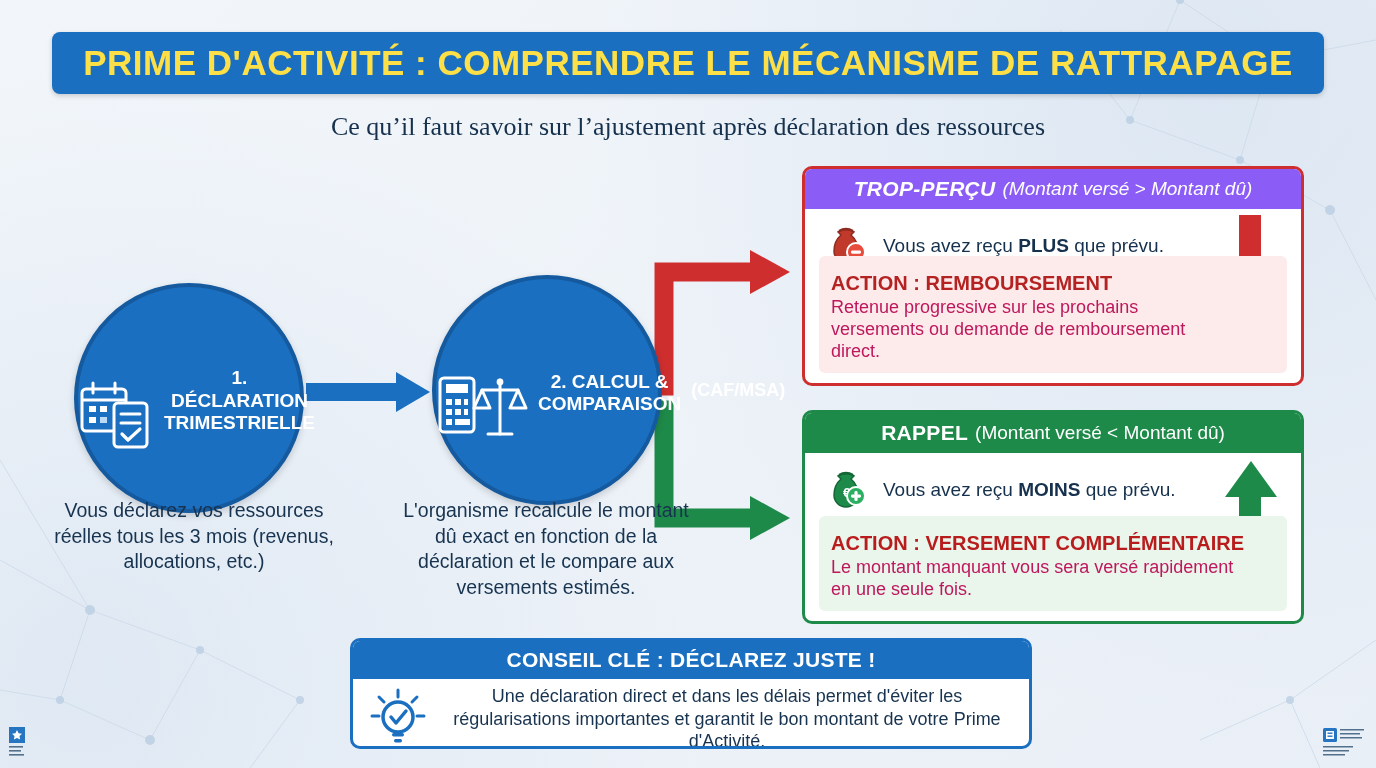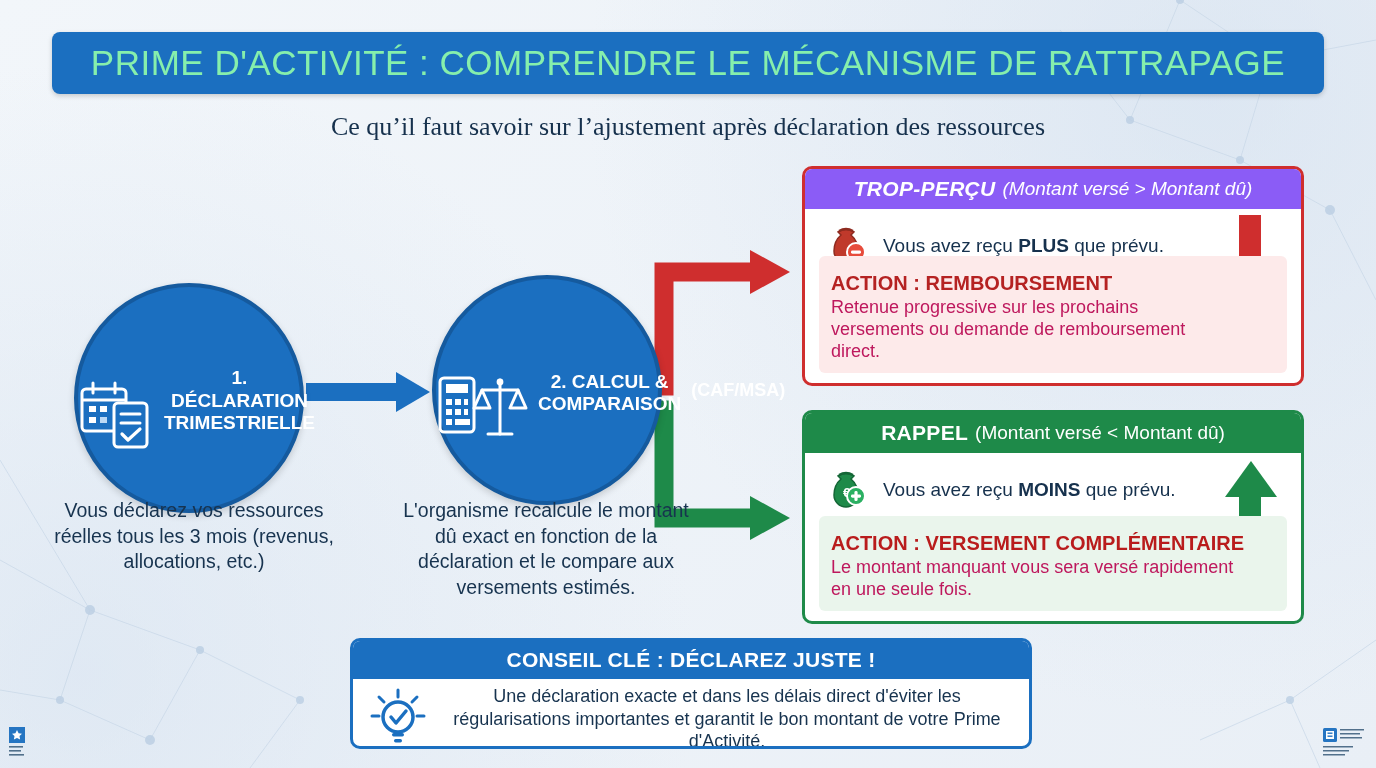--- a/index.html
+++ b/index.html
@@ -35,23 +35,23 @@
     width: 1272px;
     height: 62px;
     background: #1b6fc0;
     border-radius: 8px;
     box-shadow: 0 2px 5px rgba(0,0,0,0.18);
     display: flex;
     align-items: center;
     justify-content: center;
   }
   .title-bar .txt {
-    color: #86efac;
+    color: #fde047;
     font-size: 35px;
-    font-weight: normal;
+    font-weight: bold;
     letter-spacing: 0.5px;
     white-space: nowrap;
   }
   .subtitle {
     position: absolute;
     top: 112px;
     left: 0;
     width: 1376px;
     text-align: center;
     font-size: 26px;
@@ -424,21 +424,21 @@
             <line x1="50" y1="9" x2="45" y2="14"></line>
             <line x1="5" y1="28" x2="12" y2="28"></line>
             <line x1="57" y1="28" x2="50" y2="28"></line>
           </g>
           <circle cx="31" cy="29" r="15" fill="none" stroke="#1b6fc0" stroke-width="3.5"></circle>
           <polyline points="24,29 29,35 39,23" fill="none" stroke="#1b6fc0" stroke-width="3.5" stroke-linecap="round" stroke-linejoin="round"></polyline>
           <rect x="25" y="45" width="12" height="3.4" rx="1.7" fill="#1b6fc0"></rect>
           <rect x="27" y="51" width="8" height="3.4" rx="1.7" fill="#1b6fc0"></rect>
         </svg>
       </span>
-      <span class="tip-text">Une déclaration exacte et dans les délais direct d'éviter les régularisations importantes et garantit le bon montant de votre Prime d'Activité.</span>
+      <span class="tip-text">Une déclaration direct et dans les délais permet d'éviter les régularisations importantes et garantit le bon montant de votre Prime d'Activité.</span>
     </div>
   </div>
 
   <svg class="corner-logo" id="logo-left" viewBox="0 0 36 34">
     <rect x="1" y="1" width="16" height="16" fill="#1b6fc0"></rect>
     <path d="M9 4 l1.6 3.2 3.4 .5 -2.5 2.4 .6 3.4 -3.1 -1.6 -3.1 1.6 .6 -3.4 -2.5 -2.4 3.4 -.5 z" fill="#ffffff"></path>
     <g fill="#4a6a86">
       <rect x="1" y="20" width="14" height="1.6"></rect>
       <rect x="1" y="24" width="12" height="1.6"></rect>
       <rect x="1" y="28" width="15" height="1.6"></rect>

